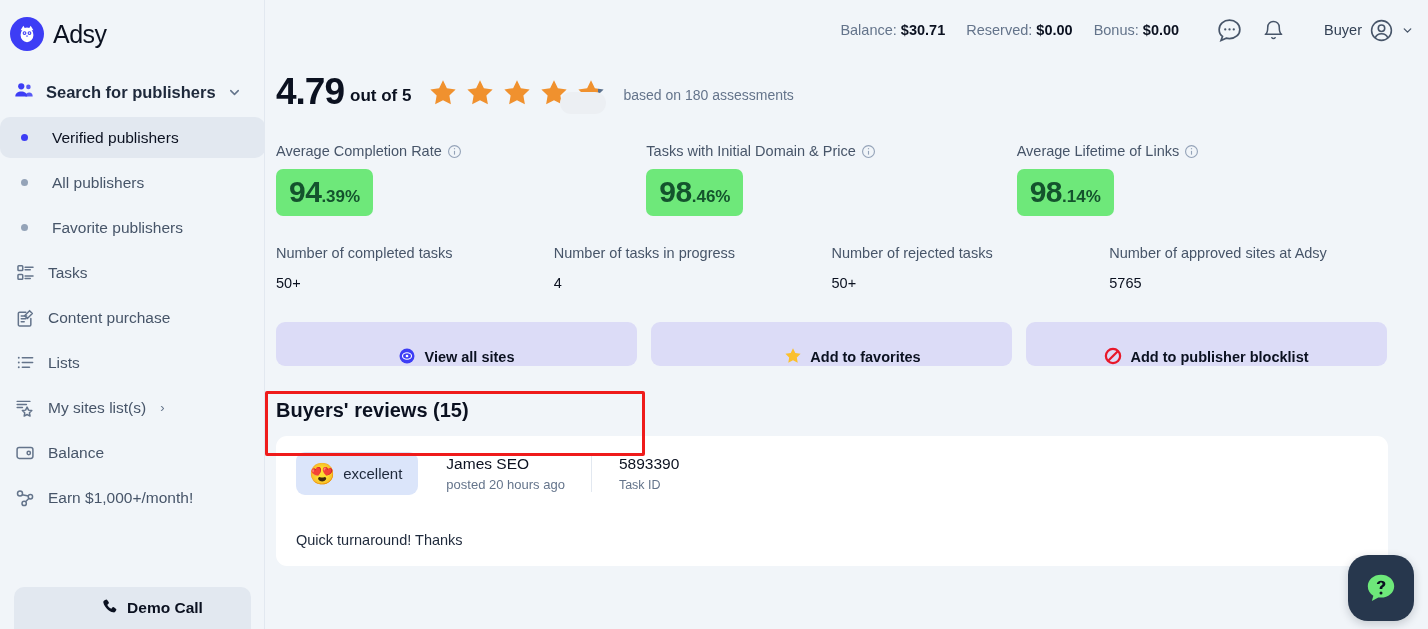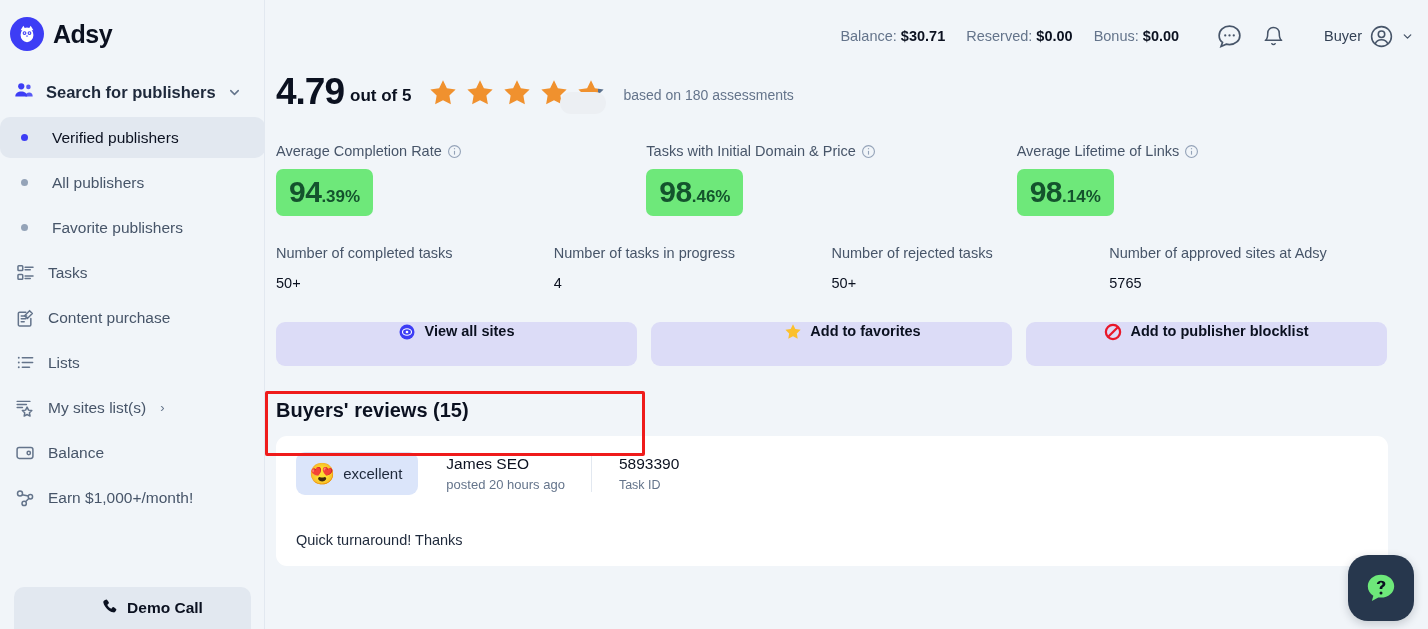--- a/index.html
+++ b/index.html
@@ -31,21 +31,21 @@
   }
   #brand .logo {
     width: 34px; height: 34px;
     border-radius: 50%;
     background: #3d3df5;
     display: flex; align-items: center; justify-content: center;
     flex: 0 0 auto;
   }
   #brand .logo svg { display: block; }
   #brand .wordmark {
-    font-size: 25px; font-weight: bold;
+    font-size: 25px; font-weight: normal;
     letter-spacing: -0.5px;
     color: #0b1120;
   }
 
   .nav-search {
     display: flex; align-items: center;
     gap: 11px;
     height: 42px;
     margin: 15px 0 4px 0;
     padding-left: 13px;
@@ -96,21 +96,21 @@
     display: flex; align-items: center; justify-content: center;
     gap: 9px;
     font-weight: bold; font-size: 15.5px; color: #0b1120;
     cursor: pointer;
     padding-left: 39px;
   }
 
   
   #header {
     position: absolute;
-    left: 265px; top: 8px;
+    left: 265px; top: 2px;
     width: 1163px; height: 56px;
     display: flex; align-items: center; justify-content: flex-end;
     padding-right: 14px;
     gap: 0;
   }
   .bal {
     font-size: 14.5px;
     color: #64748b;
     margin-right: 21px;
     white-space: nowrap;
@@ -195,21 +195,21 @@
   
   #actions {
     display: flex;
     gap: 14px;
     margin-top: 31px;
   }
   .action-btn {
     height: 44px;
     background: #dcdcf7;
     border-radius: 9px;
-    display: flex; align-items: flex-start; justify-content: center;
+    display: flex; align-items: flex-end; justify-content: center;
     gap: 8px;
     font-size: 14.5px; font-weight: bold; color: #0b1120;
     cursor: pointer;
     border: none;
     font-family: "Liberation Sans", sans-serif;
   }
   #btn-view-all { width: 362px; }
   #btn-favorites { width: 362px; padding-left: 48px; }
   #btn-blocklist { width: 362px; }
 

